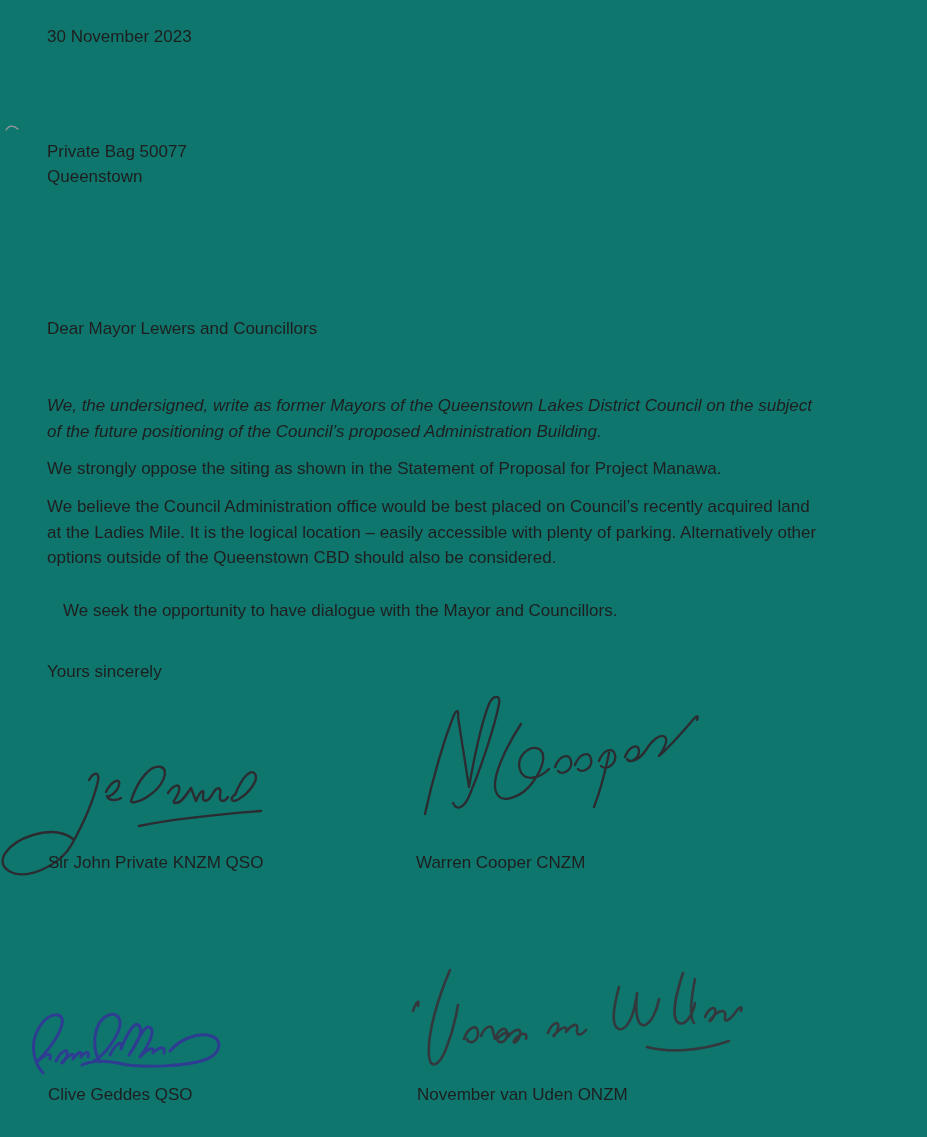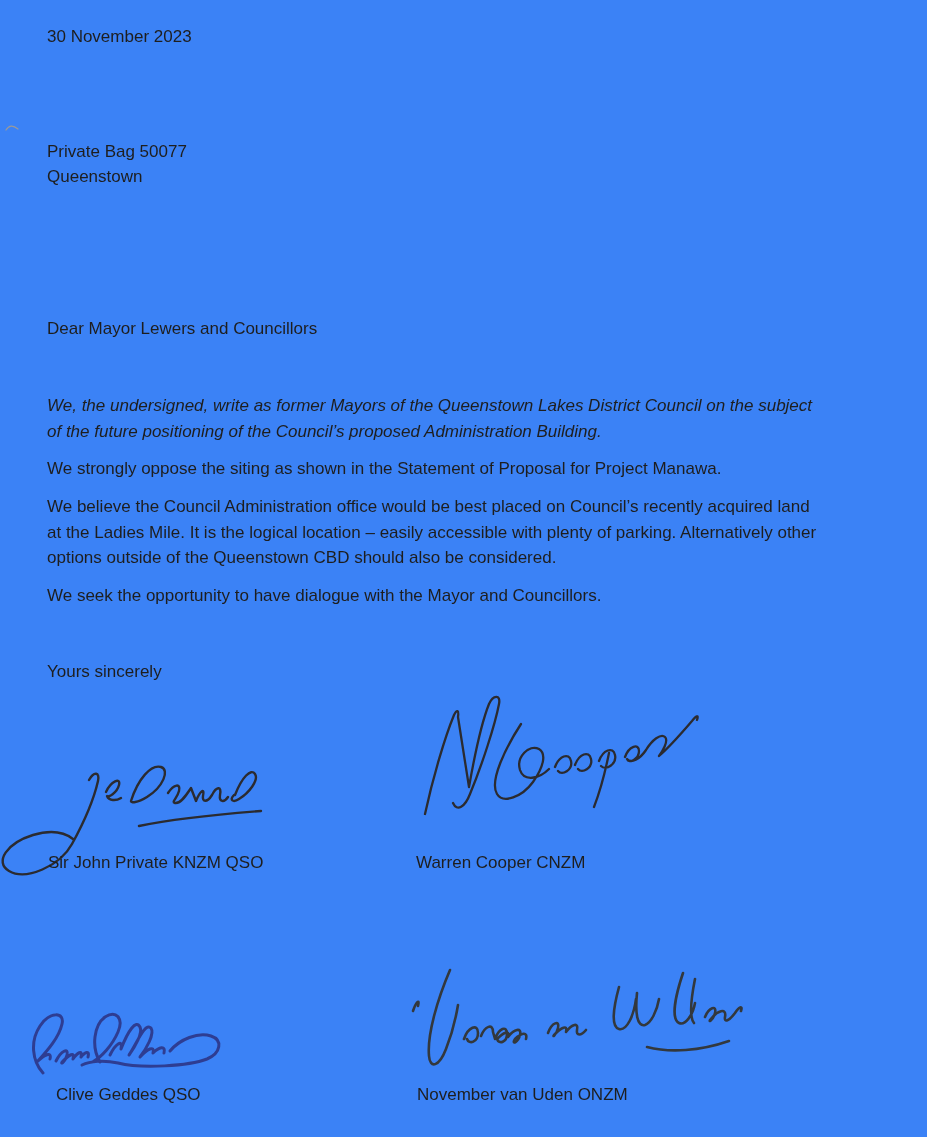--- a/index.html
+++ b/index.html
@@ -1,41 +1,41 @@
 <!DOCTYPE html>
 <html><head>
 <meta charset="utf-8">
 <style>
   html, body { margin: 0; padding: 0; background: #ffffff; }
   .page {
     position: relative;
     width: 927px;
     height: 1137px;
-    background: #3b82f6;
+    background: #0f766e;
     font-family: "Liberation Sans", sans-serif;
     color: #1e1e1e;
     font-size: 17px;
     overflow: hidden;
   }
   .abs { position: absolute; }
   .tline { line-height: 25.5px; white-space: nowrap; }
   .recipient .tline { line-height: 25px; }
   .date       { left: 47px; top: 24px; }
   .recipient  { left: 47px; top: 139px; }
   .salutation { left: 47px; top: 316px; }
   .para       { left: 47px; }
   .p1 { top: 393px; font-style: italic; }
   .p2 { top: 456px; }
   .p3 { top: 494px; }
-  .p4 { top: 583px; }
+  .p4 { top: 598px; margin-left: 16px; }
   .closing    { left: 47px; top: 659px; }
   .sig-label  { position: absolute; white-space: nowrap; }
   .lbl-davies  { left: 48px;  top: 850px; }
   .lbl-cooper  { left: 416px; top: 850px; }
-  .lbl-geddes  { left: 48px;  top: 1082px; margin-left: 8px; }
+  .lbl-geddes  { left: 48px;  top: 1082px; }
   .lbl-vanuden { left: 417px; top: 1082px; }
   svg.sig { position: absolute; overflow: visible; }
   .sig-davies  { left: -12px; top: 758px; }
   .sig-cooper  { left: 412px; top: 693px; }
   .sig-geddes  { left: 24px;  top: 1003px; }
   .sig-vanuden { left: 398px; top: 948px; }
   .artifact    { left: 4px;   top: 122px; }
 </style>
 </head>
 <body>

